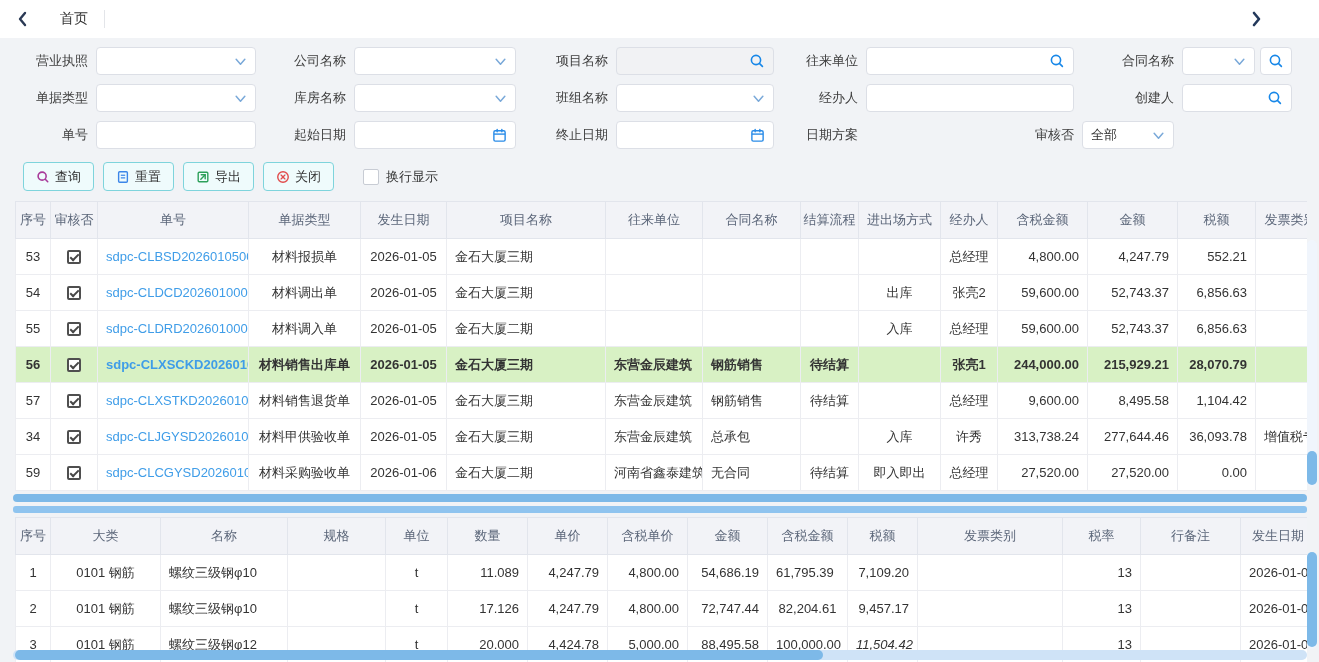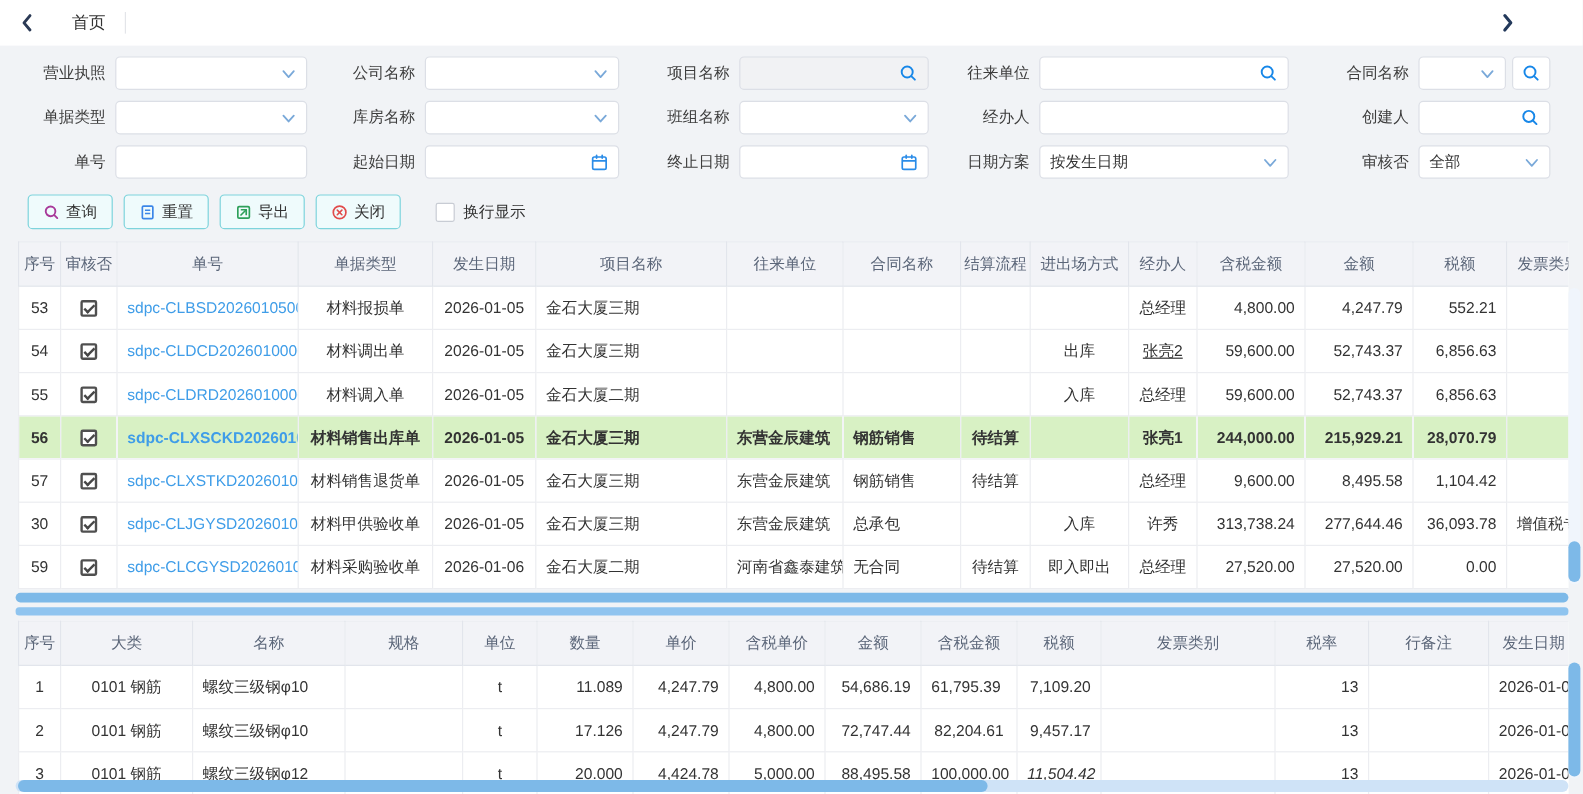--- a/index.html
+++ b/index.html
@@ -205,28 +205,20 @@
     <span class="r-icn icn-cal">
         <svg width="15" height="15" viewBox="0 0 16 16">
           <rect x="2" y="3" width="12" height="11" rx="1.5" fill="none" stroke="currentColor" stroke-width="1.5"></rect>
           <line x1="2" y1="6.5" x2="14" y2="6.5" stroke="currentColor" stroke-width="1.5"></line>
           <line x1="5.5" y1="1.6" x2="5.5" y2="4" stroke="currentColor" stroke-width="1.5" stroke-linecap="round"></line>
           <line x1="10.5" y1="1.6" x2="10.5" y2="4" stroke="currentColor" stroke-width="1.5" stroke-linecap="round"></line>
         </svg>
       </span>
   </div>
   <div class="flabel">日期方案</div>
-  <div class="field">
-    <span class="val">按发生日期</span>
-    <span class="r-icn icn-chev">
-        <svg width="13" height="13" viewBox="0 0 12 12">
-          <polyline points="2,4 6,8.5 10,4" fill="none" stroke="currentColor" stroke-width="1.4" stroke-linecap="round" stroke-linejoin="round"></polyline>
-        </svg>
-      </span>
-  </div>
   <div class="flabel">审核否</div>
   <div class="field">
     <span class="val">全部</span>
     <span class="r-icn icn-chev">
         <svg width="13" height="13" viewBox="0 0 12 12">
           <polyline points="2,4 6,8.5 10,4" fill="none" stroke="currentColor" stroke-width="1.4" stroke-linecap="round" stroke-linejoin="round"></polyline>
         </svg>
       </span>
   </div>
 </div>
@@ -337,21 +329,21 @@
           <td style="text-align: center;">54</td>
           <td style="text-align: center;"><span class="cb"></span></td>
           <td style="text-align: left;"><span class="link">sdpc-CLDCD20260100000</span></td>
           <td style="text-align: center;">材料调出单</td>
           <td style="text-align: center;">2026-01-05</td>
           <td style="text-align: left;">金石大厦三期</td>
           <td style="text-align: left;"></td>
           <td style="text-align: left;"></td>
           <td style="text-align: center;"></td>
           <td style="text-align: center;">出库</td>
-          <td style="text-align: center; text-decoration: underline;">张亮2</td>
+          <td style="text-align: center;">张亮2</td>
           <td style="text-align: right;">59,600.00</td>
           <td style="text-align: right;">52,743.37</td>
           <td style="text-align: right;">6,856.63</td>
           <td style="text-align: left;"></td>
         </tr>
         <tr>
           <td style="text-align: center;">55</td>
           <td style="text-align: center;"><span class="cb"></span></td>
           <td style="text-align: left;"><span class="link">sdpc-CLDRD20260100000</span></td>
           <td style="text-align: center;">材料调入单</td>
@@ -395,21 +387,21 @@
           <td style="text-align: left;">钢筋销售</td>
           <td style="text-align: center;">待结算</td>
           <td style="text-align: center;"></td>
           <td style="text-align: center;">总经理</td>
           <td style="text-align: right;">9,600.00</td>
           <td style="text-align: right;">8,495.58</td>
           <td style="text-align: right;">1,104.42</td>
           <td style="text-align: left;"></td>
         </tr>
         <tr>
-          <td style="text-align: center;">30</td>
+          <td style="text-align: center;">34</td>
           <td style="text-align: center;"><span class="cb"></span></td>
           <td style="text-align: left;"><span class="link">sdpc-CLJGYSD202601050</span></td>
           <td style="text-align: center;">材料甲供验收单</td>
           <td style="text-align: center;">2026-01-05</td>
           <td style="text-align: left;">金石大厦三期</td>
           <td style="text-align: left;">东营金辰建筑</td>
           <td style="text-align: left;">总承包</td>
           <td style="text-align: center;"></td>
           <td style="text-align: center;">入库</td>
           <td style="text-align: center;">许秀</td>

